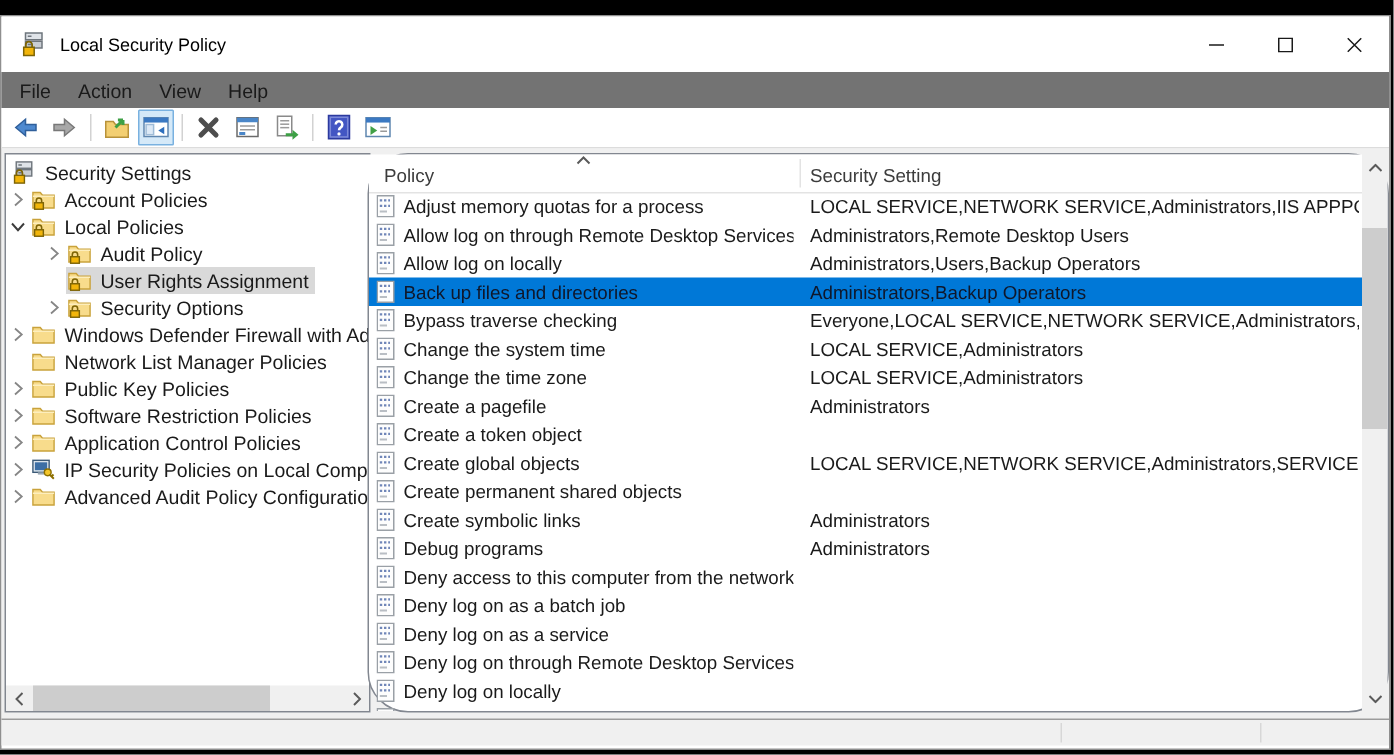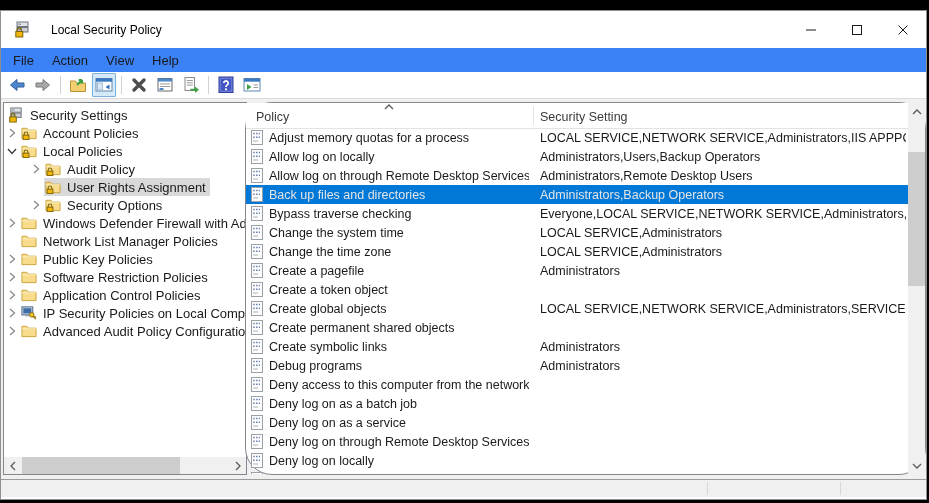--- a/index.html
+++ b/index.html
@@ -8,25 +8,25 @@
     font-family:"Liberation Sans","DejaVu Sans",sans-serif;
     -webkit-font-smoothing:antialiased;
   }
   .window{
     position:absolute;left:0;top:10px;width:925px;height:488px;
     background:#fff;border:1px solid #8f8f8f;
   }
   
   .titlebar{height:37px;display:flex;align-items:center;background:#fff;}
   .app-icon{width:17px;height:17px;margin-left:13px;flex:0 0 auto;}
-  .title-text{margin-left:20px;font-size:12px;color:#000;}
+  .title-text{margin-left:9px;font-size:12px;color:#000;}
   .win-controls{margin-left:auto;display:flex;height:100%;}
   .wbtn{width:46px;height:100%;display:flex;align-items:center;justify-content:center;}
   
-  .menubar{height:24px;display:flex;align-items:center;background:#3b82f6;padding-left:3px;text-align:center;}
+  .menubar{height:24px;display:flex;align-items:center;background:#737373;padding-left:3px;text-align:center;}
   .menu-item{font-size:13px;color:#1a1a1a;padding:3px 9px;}
   
   .toolbar{height:26px;display:flex;align-items:center;background:#fff;
     border-bottom:1px solid #dcdcdc;padding-left:3px;}
   .tbtn{width:22px;height:22px;display:flex;align-items:center;justify-content:center;
     margin:0 1px;border:1px solid transparent;border-radius:1px;}
   .tbtn.active{background:#d5e9f8;border-color:#79b1e0;}
   .tsep{width:1px;height:18px;background:#d2d2d2;margin:0 4px;}
   
   .content{position:relative;height:380px;background:#f0f0f0;}
@@ -51,21 +51,21 @@
   .hs-thumb{position:absolute;left:18px;top:0;width:158px;height:17px;background:#cdcdcd;}
   
   .lheader{position:absolute;top:0;left:0;right:17px;height:25px;background:#fff;
     border-bottom:1px solid #e3e3e3;font-size:12.5px;color:#3c3c3c;}
   .hcol1{position:absolute;left:10px;top:7px;}
   .hcol2{position:absolute;left:294px;top:7px;}
   .hdiv{position:absolute;left:287px;top:3px;bottom:3px;width:1px;background:#e3e3e3;}
   .sort-chev{position:absolute;left:138px;top:1px;width:10px;height:6px;}
   .lrows{position:absolute;top:25px;left:0;right:17px;bottom:0;overflow:hidden;}
   .lrow{position:relative;height:19px;font-size:12.5px;color:#1a1a1a;}
-  .lrow.selected{background:#0078d7;color:#e5e5e5;}
+  .lrow.selected{background:#0078d7;color:#0f172a;}
   .icdoc{position:absolute;left:5px;top:2px;width:13px;height:15px;}
   .c1{position:absolute;left:23px;top:3px;width:260px;white-space:nowrap;overflow:hidden;}
   .c2{position:absolute;left:294px;top:3px;right:2px;white-space:nowrap;overflow:hidden;}
   
   .vscroll{position:absolute;top:0;right:0;bottom:0;width:17px;background:#f0f0f0;}
   .vs-arrow{position:absolute;left:0;width:17px;height:17px;display:flex;align-items:center;justify-content:center;}
   .vs-up{top:0;} .vs-down{bottom:0;}
   .vs-thumb{position:absolute;left:0;top:49px;width:17px;height:134px;background:#cdcdcd;}
   
   .statusbar{position:relative;height:17px;background:#f0f0f0;border-top:1px solid #9b9b9b;}
@@ -472,29 +472,29 @@
             <svg class="icdoc">
               <use href="#sym-policy"></use>
             </svg>
             <span class="c1">Adjust memory quotas for a process</span>
             <span class="c2">LOCAL SERVICE,NETWORK SERVICE,Administrators,IIS APPPOOL\....</span>
           </div>
         <div class="lrow">
             <svg class="icdoc">
               <use href="#sym-policy"></use>
             </svg>
+            <span class="c1">Allow log on through Remote Desktop Services</span>
+            <span class="c2">Administrators,Remote Desktop Users</span>
+          </div>
+        <div class="lrow">
+            <svg class="icdoc">
+              <use href="#sym-policy"></use>
+            </svg>
             <span class="c1">Allow log on locally</span>
             <span class="c2">Administrators,Users,Backup Operators</span>
-          </div>
-        <div class="lrow">
-            <svg class="icdoc">
-              <use href="#sym-policy"></use>
-            </svg>
-            <span class="c1">Allow log on through Remote Desktop Services</span>
-            <span class="c2">Administrators,Remote Desktop Users</span>
           </div>
         <div class="lrow selected">
             <svg class="icdoc">
               <use href="#sym-policy"></use>
             </svg>
             <span class="c1">Back up files and directories</span>
             <span class="c2">Administrators,Backup Operators</span>
           </div>
         <div class="lrow">
             <svg class="icdoc">

